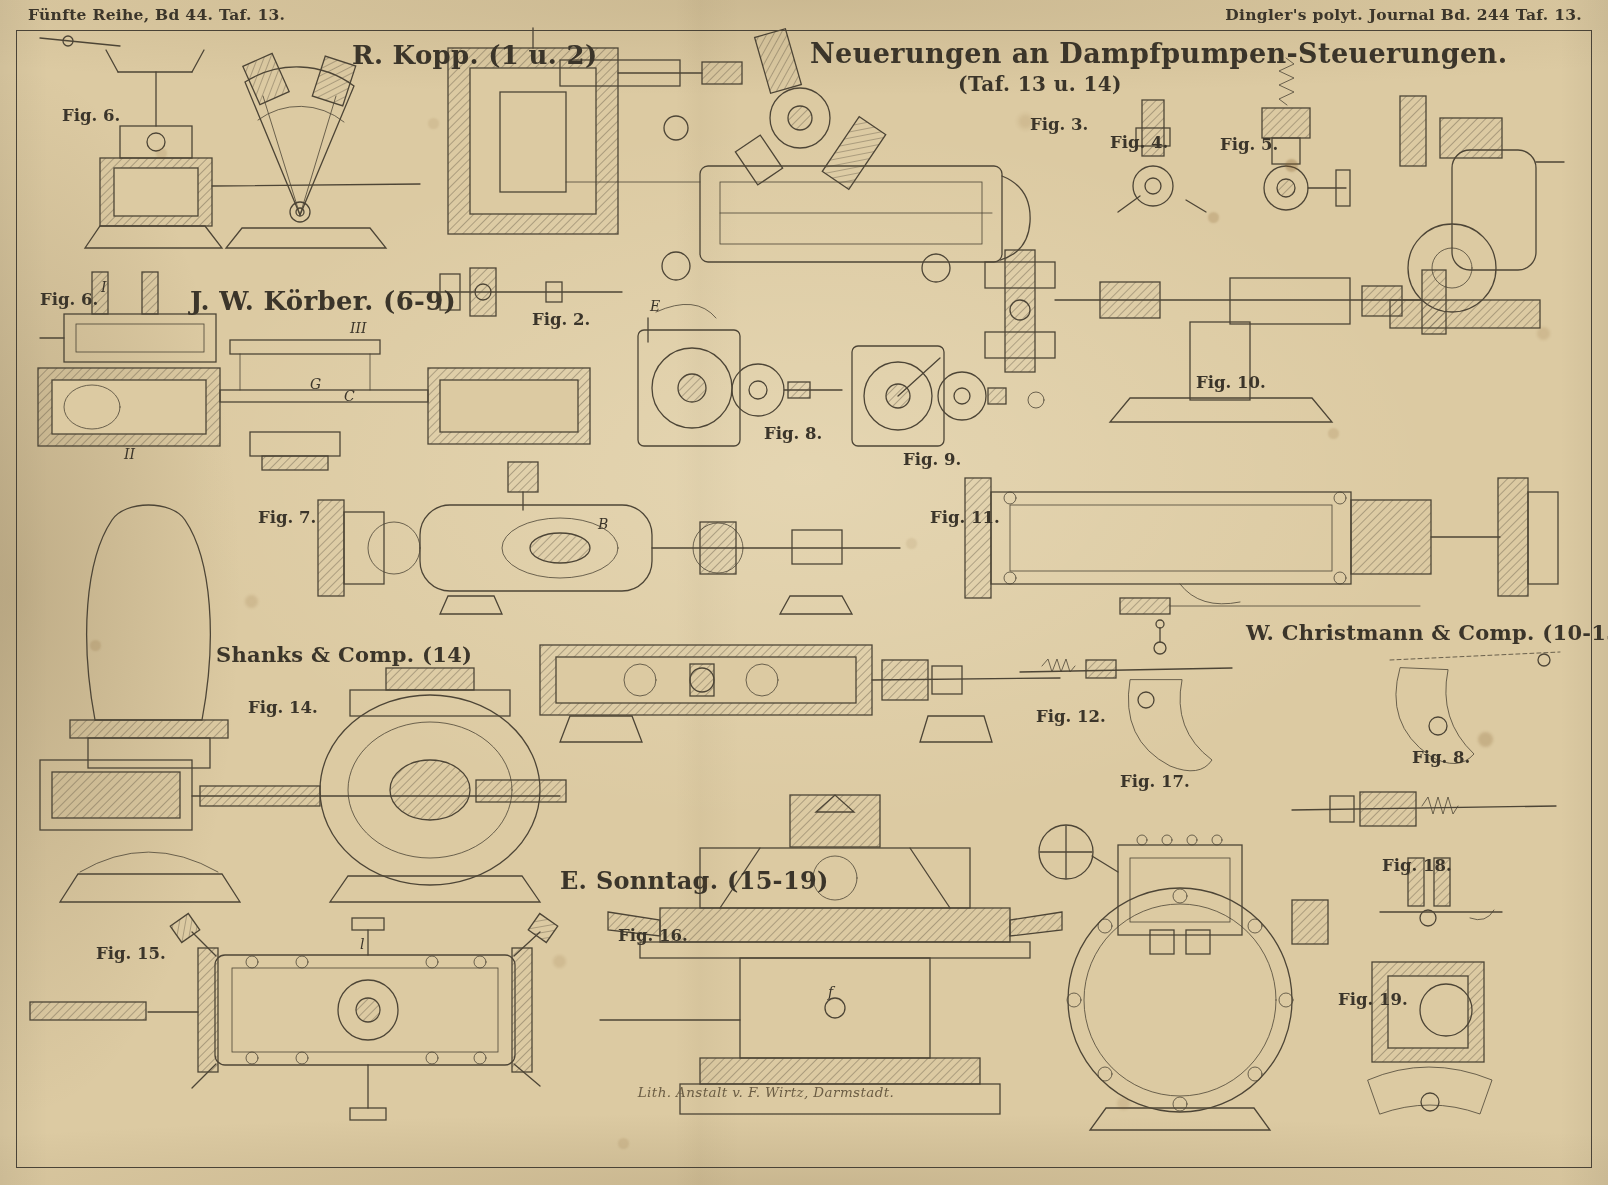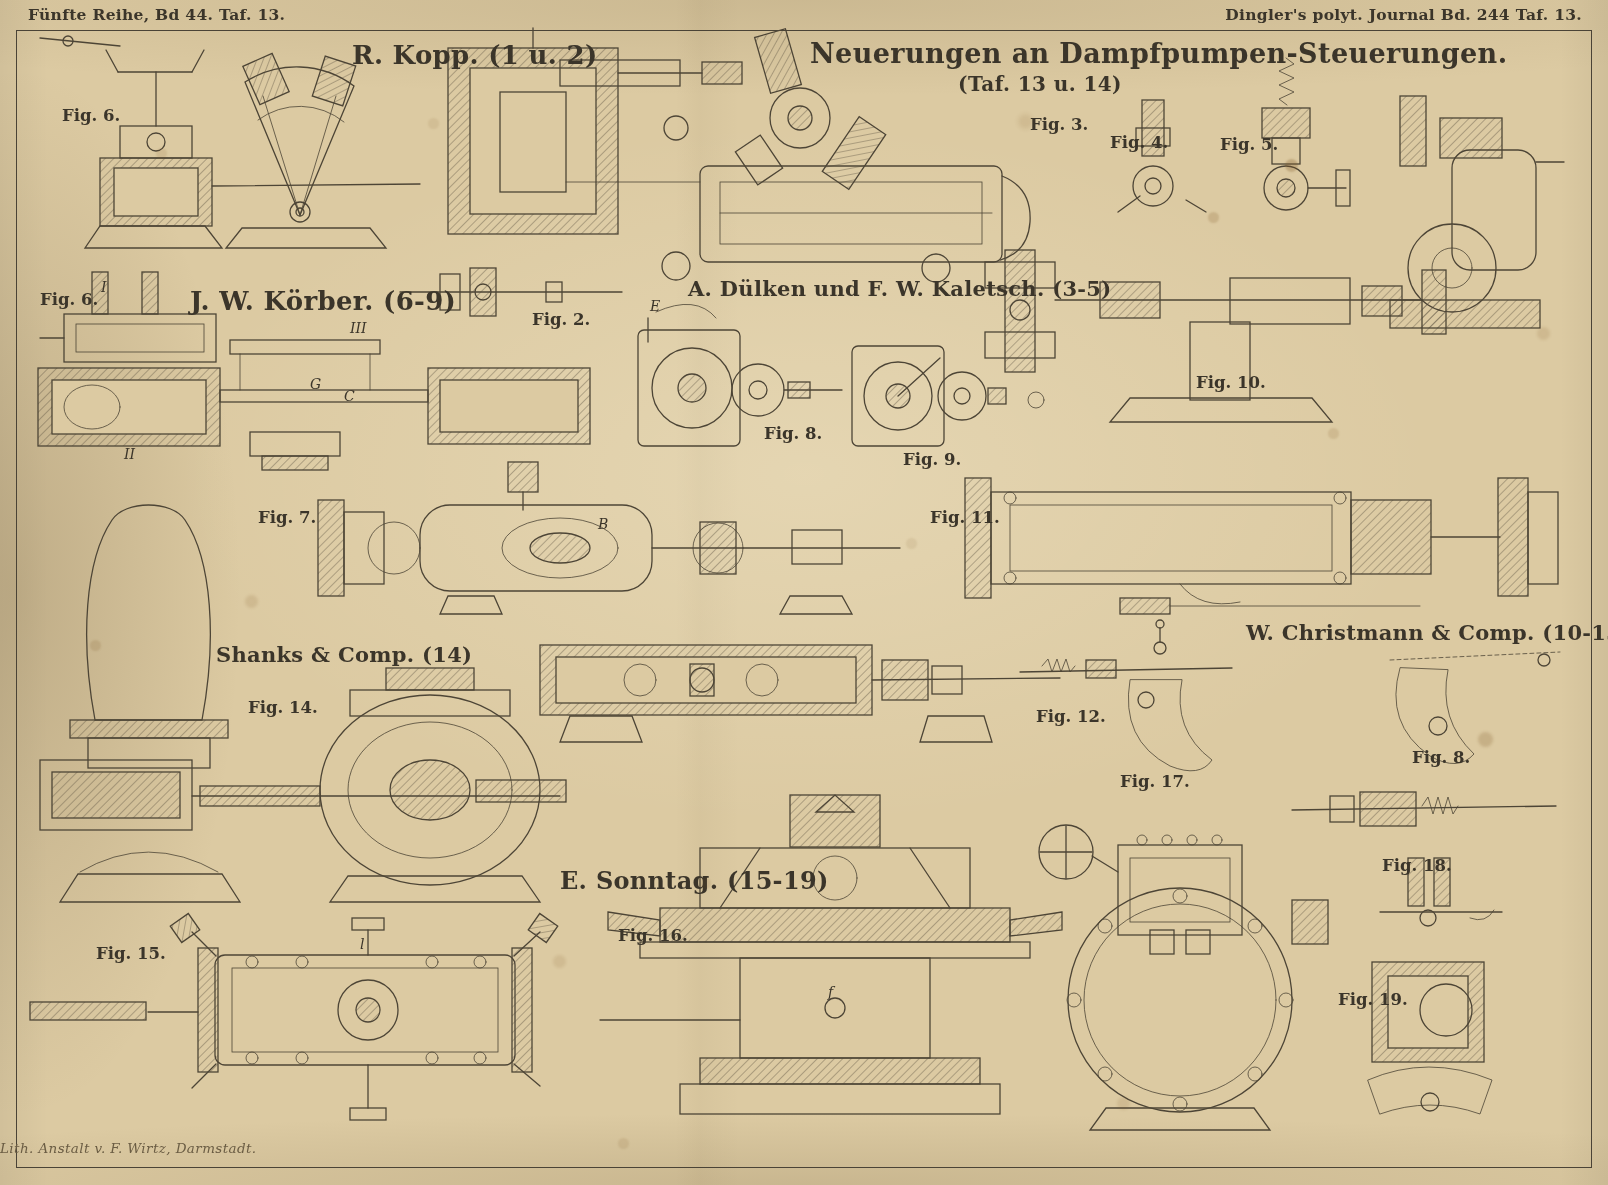--- a/index.html
+++ b/index.html
@@ -53,22 +53,22 @@
     font-size:27px;font-weight:bold;letter-spacing:.4px;white-space:nowrap;
   }
   .subtitle{
     position:absolute;left:810px;top:72px;width:460px;text-align:center;
     font-size:20px;font-weight:bold;letter-spacing:.4px;
   }
   .section-label{position:absolute;font-weight:bold;white-space:nowrap;letter-spacing:.3px;}
   .fig-label{position:absolute;font-size:16.5px;font-weight:bold;white-space:nowrap;}
   .part{position:absolute;font-size:14px;font-style:italic;white-space:nowrap;}
   .credit{
-    position:absolute;left:0;top:1140px;width:1520px;
-    font-size:13.5px;font-style:italic;color:#6b5d44;letter-spacing:.4px;
+    position:absolute;left:0;top:1084px;width:1520px;text-align:center;
+    font-size:13.5px;font-style:italic;color:#6b5d44;letter-spacing:.4px;padding-left:6px;
   }
   .drawings{position:absolute;left:0;top:0;}
   .drawings *{stroke:#4d4536;fill:none;stroke-width:1.3px;stroke-linecap:round;}
   .drawings .h{fill:url(#hatch);}
   .drawings .s{fill:#dccaa2;}
   .drawings .thin{stroke-width:.8px;}
   .drawings .dash{stroke-dasharray:4 3;}
   .drawings .ph{stroke-width:.7px;}
 </style>
 </head>
@@ -415,21 +415,20 @@
       <line x1="600" y1="1020" x2="740" y2="1020"></line>
       <rect class="h" x="700" y="1058" width="280" height="26"></rect>
       <rect x="680" y="1084" width="320" height="30"></rect>
     </g>
   </svg>
 
   <div class="title">Neuerungen an Dampfpumpen-Steuerungen.</div>
   <div class="subtitle">(Taf. 13 u. 14)</div>
 
   <span class="section-label" style="left:352px;top:40px;font-size:26px">R. Kopp. (1 u. 2)</span>
-  <span class="section-label" style="left:688px;top:276px;font-size:21px">A. Dülken und F. W. Kaletsch. (3-5)</span>
   <span class="section-label" style="left:190px;top:286px;font-size:26px">J. W. Körber. (6-9)</span>
   <span class="section-label" style="left:1246px;top:620px;font-size:21px">W. Christmann &amp; Comp. (10-13)</span>
   <span class="section-label" style="left:216px;top:642px;font-size:21px">Shanks &amp; Comp. (14)</span>
   <span class="section-label" style="left:560px;top:866px;font-size:24px">E. Sonntag. (15-19)</span>
 
   <span class="fig-label" style="left:62px;top:106px">Fig. 6.</span>
   <span class="fig-label" style="left:532px;top:310px">Fig. 2.</span>
   <span class="fig-label" style="left:1030px;top:115px">Fig. 3.</span>
   <span class="fig-label" style="left:1110px;top:133px">Fig. 4.</span>
   <span class="fig-label" style="left:1220px;top:135px">Fig. 5.</span>

